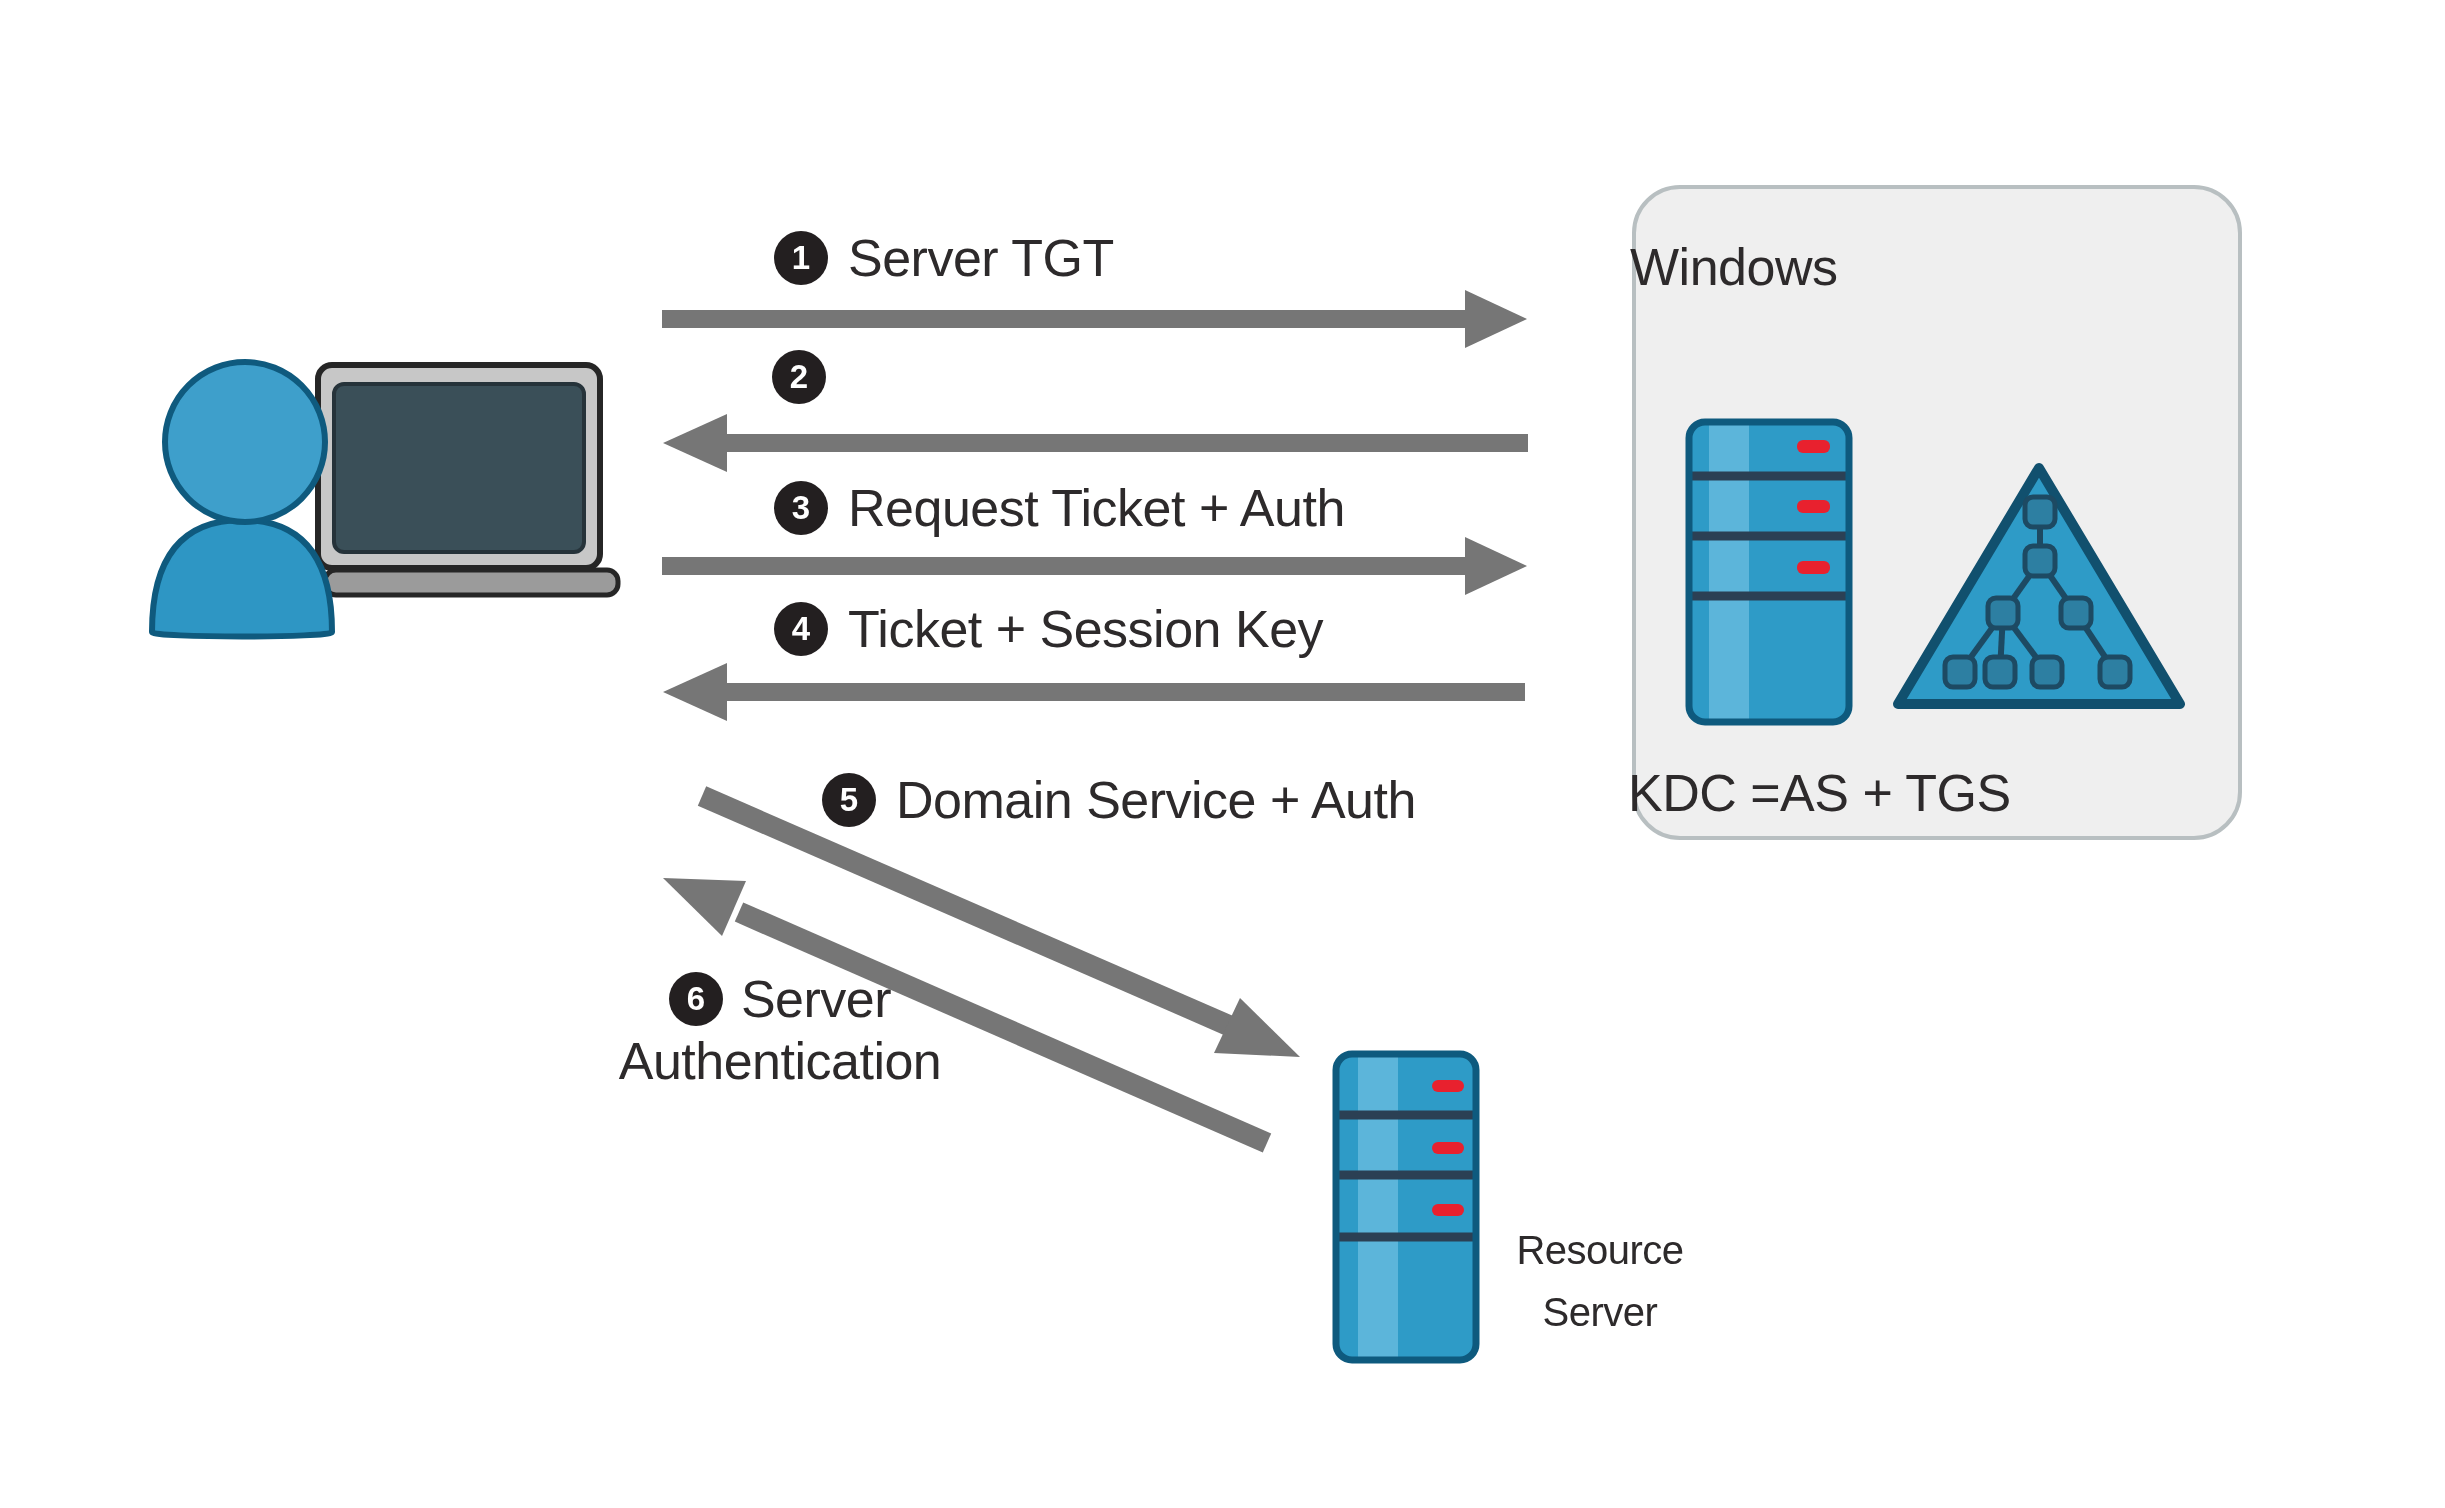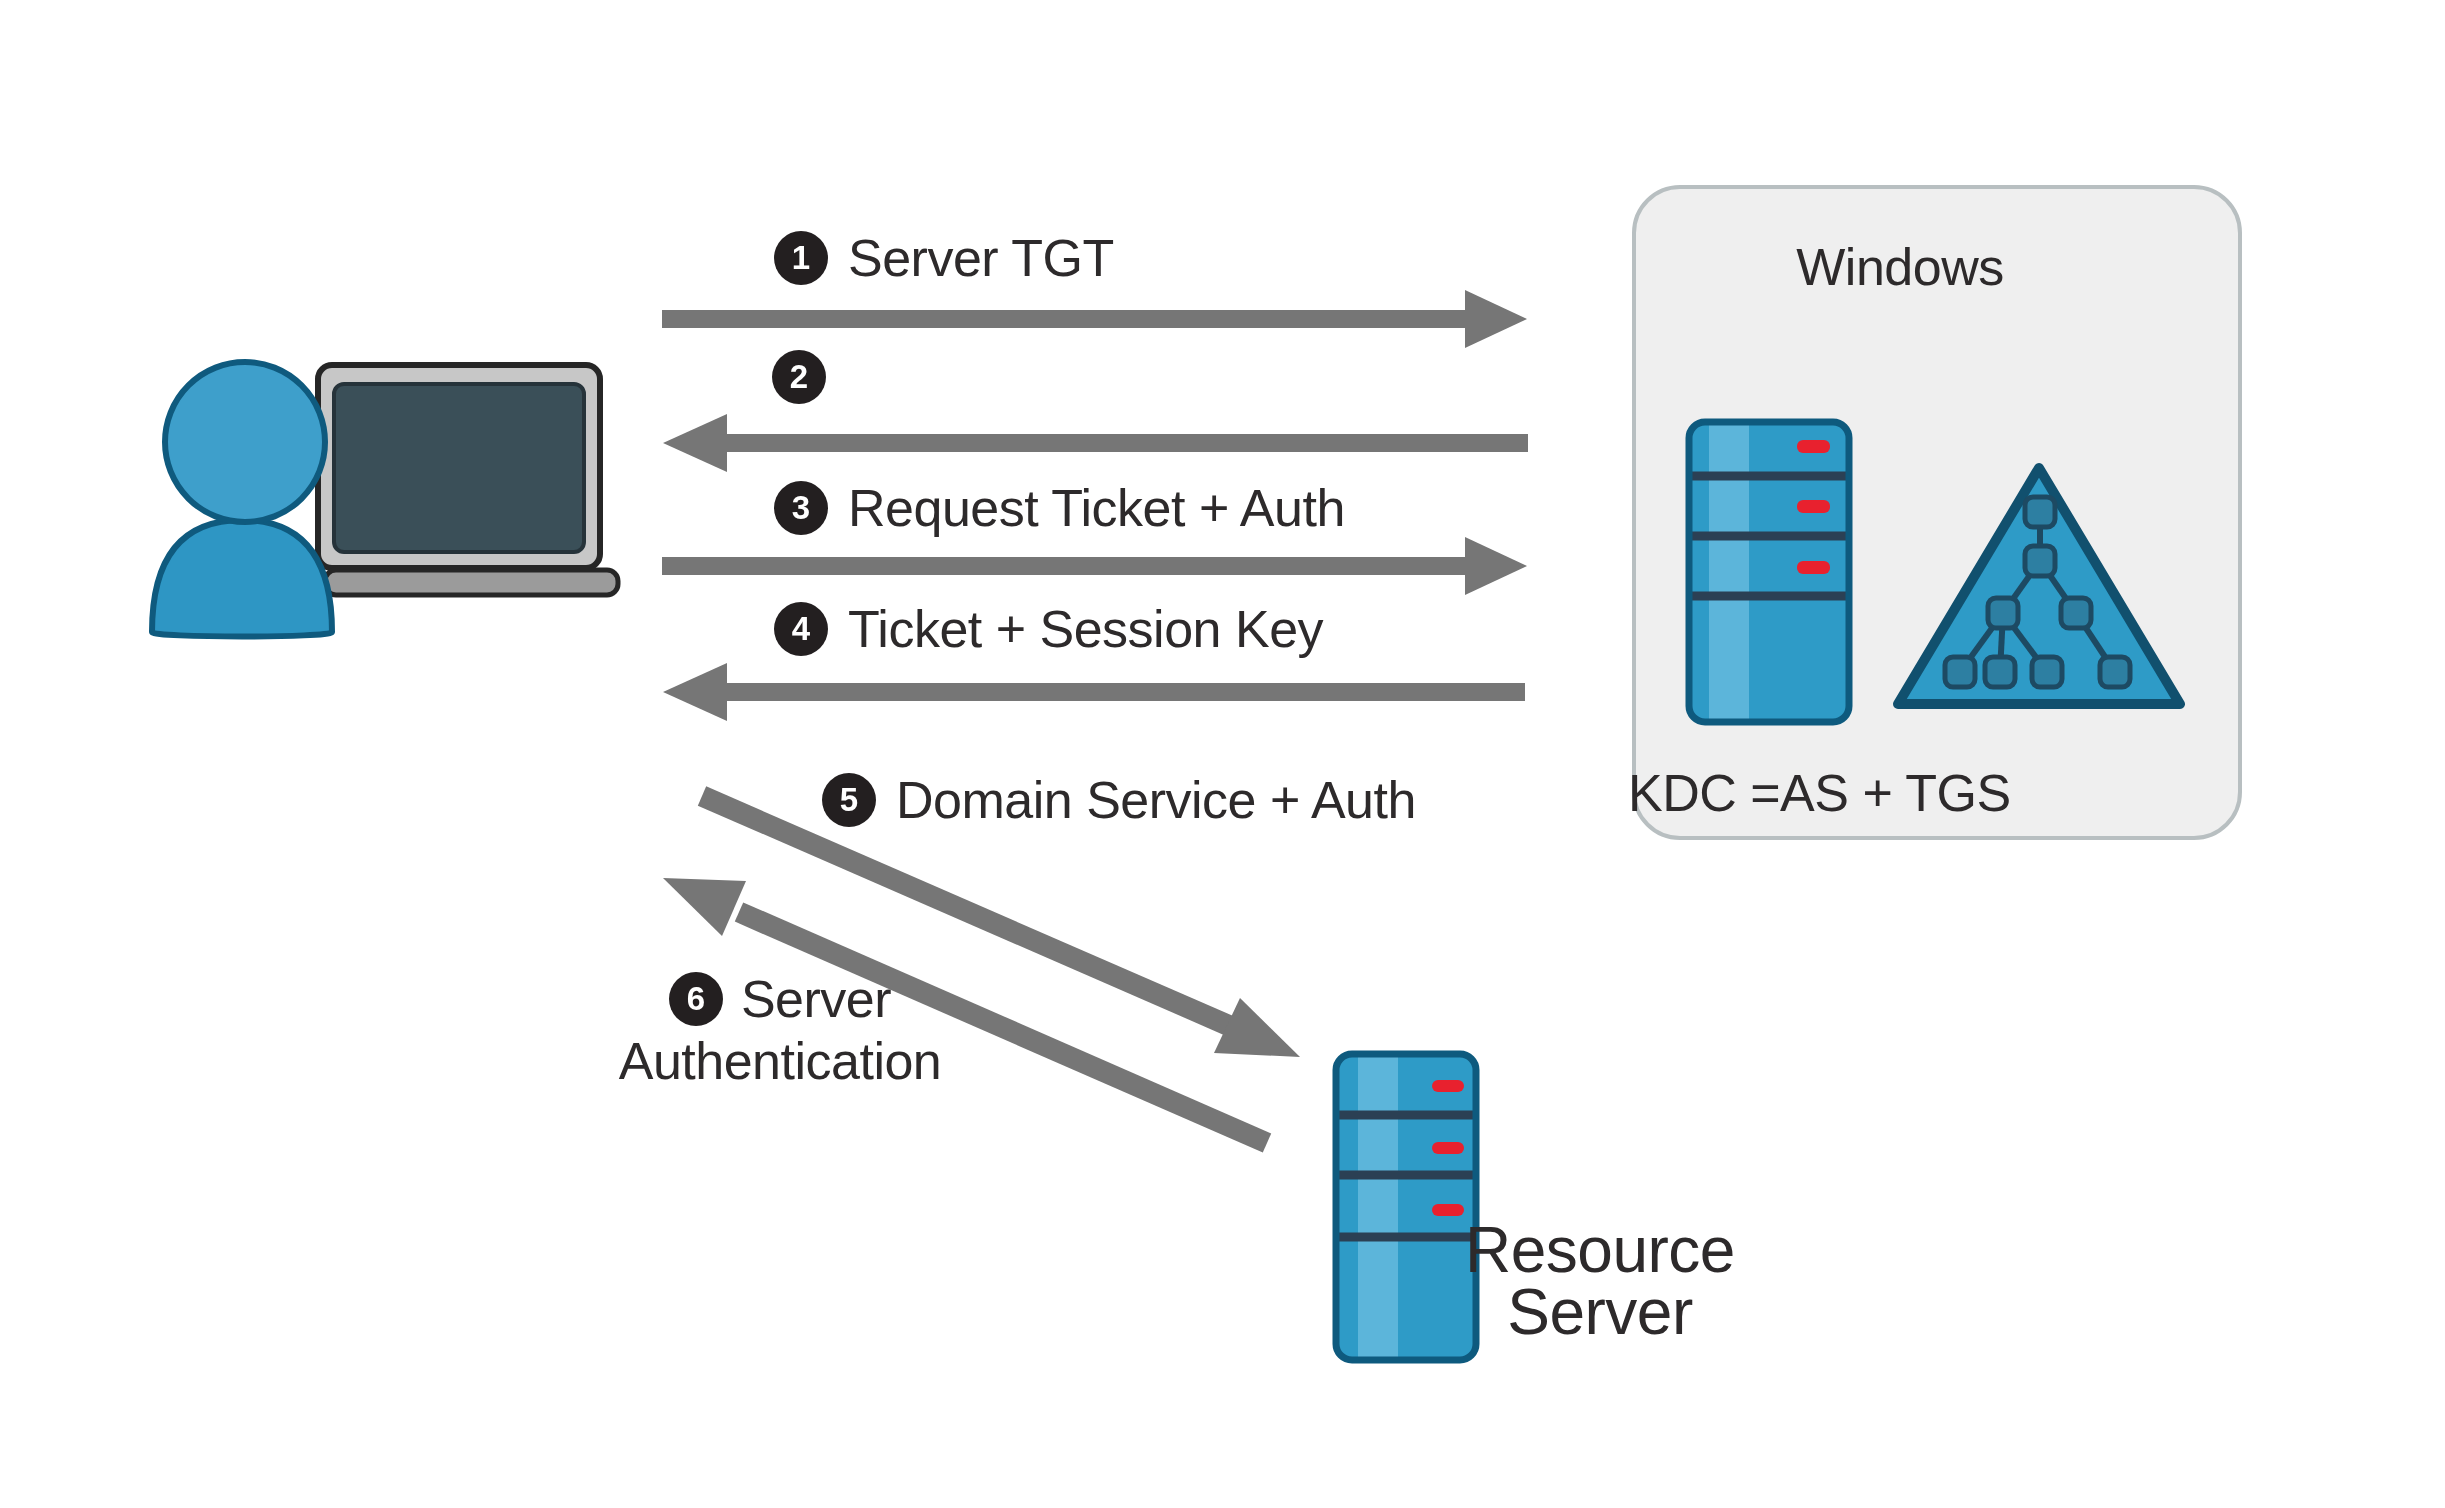--- a/index.html
+++ b/index.html
@@ -21,30 +21,30 @@
   }
   .step-6-block{position:absolute;left:555px;top:968px;width:450px;text-align:center;
     font-size:52px;letter-spacing:-0.5px;}
   .step-6-line1{display:flex;align-items:center;justify-content:center;gap:18px;height:62px;}
   .step-6-line2{height:62px;line-height:62px;}
   .dc-panel{
     position:absolute;left:1632px;top:185px;width:610px;height:655px;box-sizing:border-box;
     background:#efefef;border:4px solid #b8bfc1;border-radius:48px;
   }
   .dc-title{
-    position:absolute;left:1630px;top:237px;width:540px;text-align:center;
+    position:absolute;left:1630px;top:237px;width:540px;text-align:left;
     font-size:52px;line-height:60px;letter-spacing:-0.5px;
   }
   .dc-caption{
     position:absolute;left:1628px;top:762px;width:500px;height:62px;line-height:62px;
     text-align:left;font-size:52px;letter-spacing:-0.5px;
   }
   .rs-label{
     position:absolute;left:1400px;top:1219px;width:400px;text-align:center;
-    font-size:64px;line-height:62px;letter-spacing:-0.5px;
+    font-size:40px;line-height:62px;letter-spacing:-0.5px;
   }
   .icon{position:absolute;}
 </style>
 </head>
 <body>
 
 <div class="canvas">
 
   <svg class="arrows" width="2445" height="1508" viewBox="0 0 2445 1508">
     <g>

